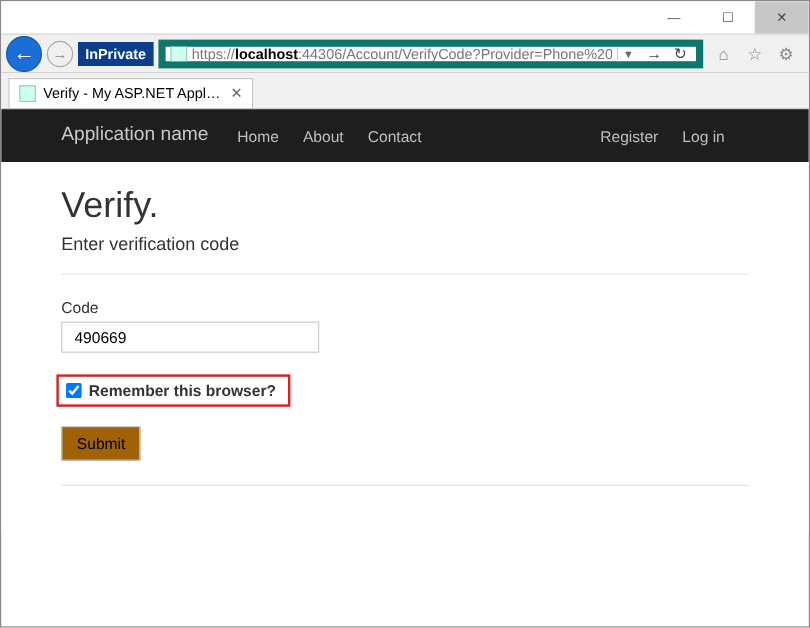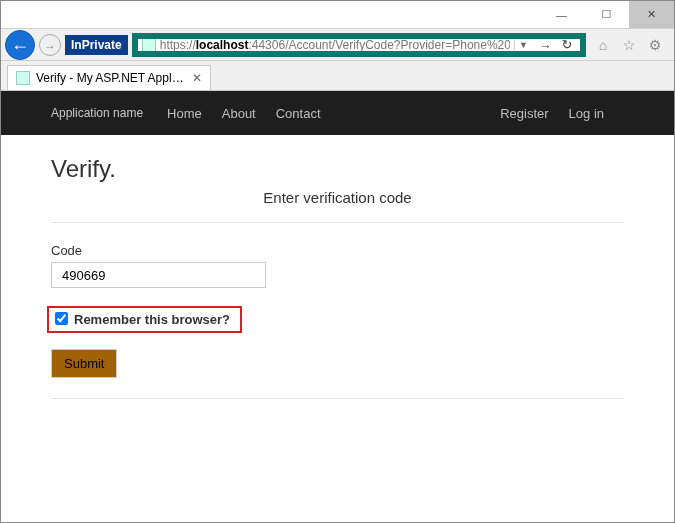--- a/index.html
+++ b/index.html
@@ -129,38 +129,37 @@
   background: #1e1e1e;
   color: #9d9d9d;
   height: 44px;
   display: flex;
   align-items: center;
   padding: 0 50px;
   font-size: 13px;
 }
 .navbar .brand {
   color: #c8c8c8;
-  font-size: 12px;
+  font-size: 16px;
   margin-right: 24px;
 }
 .navbar .navlink { margin-right: 20px; color: #bfbfbf; }
 .navbar .spacer { flex: 1; }
 .content {
   padding: 20px 50px;
   color: #333;
 }
 .content h1 {
-  font-size: 24px;
+  font-size: 30px;
   font-weight: 400;
   margin-bottom: 6px;
 }
 .content .sub {
   font-size: 15px;
   margin-bottom: 16px;
-  text-align: center;
 }
 .content hr {
   border: none;
   border-top: 1px solid #e5e5e5;
   margin-bottom: 20px;
 }
 .form-group { margin-bottom: 18px; }
 .form-label {
   display: block;
   font-size: 13px;
@@ -169,21 +168,21 @@
 }
 .form-input {
   width: 215px;
   height: 26px;
   border: 1px solid #ccc;
   padding: 4px 10px;
   font-size: 13px;
 }
 .remember-row {
   display: inline-flex;
-  align-items: flex-start;
+  align-items: center;
   border: 2px solid #d32222;
   padding: 4px 10px 4px 6px;
   font-size: 13px;
   font-weight: bold;
   gap: 6px;
   margin-bottom: 16px;
   margin-left: -4px;
 }
 .remember-row input { width: 13px; height: 13px; }
 .btn {

